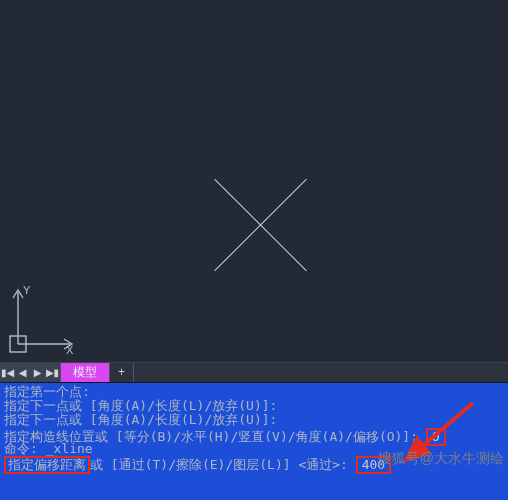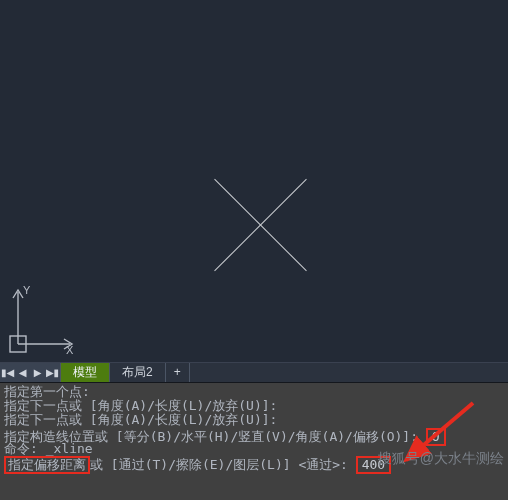--- a/index.html
+++ b/index.html
@@ -60,31 +60,31 @@
   }
   .tab {
     padding: 0 12px;
     line-height: 19px;
     font-size: 12px;
     color: #cfd4dc;
     border-right: 1px solid #4b5565;
     cursor: pointer;
   }
   .tab.active {
-    background: #4d7c0f;
+    background: #d946ef;
     color: #eef1f6;
     padding-left: 12px;
   }
   .tab.plus { padding: 0 8px; }
   .cmd-window {
     position: absolute;
     left: 0; top: 383px;
     width: 508px;
     height: 117px;
-    background: #404040;
+    background: #1d4ed8;
     color: #b0b6c0;
     font-family: SimSun, "MS Gothic", monospace;
     font-size: 13px;
     line-height: 14.2px;
     padding: 2px 4px 0 4px;
     white-space: nowrap;
   }
   .cmd-line { height: 14.2px; }
   .input-box {
     display: inline-block;
@@ -136,21 +136,20 @@
 </div>
 
 <div class="tabbar">
   <div class="tab-nav">
     <span>▮◀</span>
     <span>◀</span>
     <span>▶</span>
     <span>▶▮</span>
   </div>
   <div class="tab active">模型</div>
-  <div class="tab">布局2</div>
   <div class="tab plus">+</div>
 </div>
 
 <div class="cmd-window">
   <div class="cmd-line">指定第一个点:</div>
   <div class="cmd-line">指定下一点或 [角度(A)/长度(L)/放弃(U)]:</div>
   <div class="cmd-line">指定下一点或 [角度(A)/长度(L)/放弃(U)]:</div>
   <div class="cmd-line">
     <span>指定构造线位置或 [等分(B)/水平(H)/竖直(V)/角度(A)/偏移(O)]: </span><span class="input-box">O</span>
   </div>

